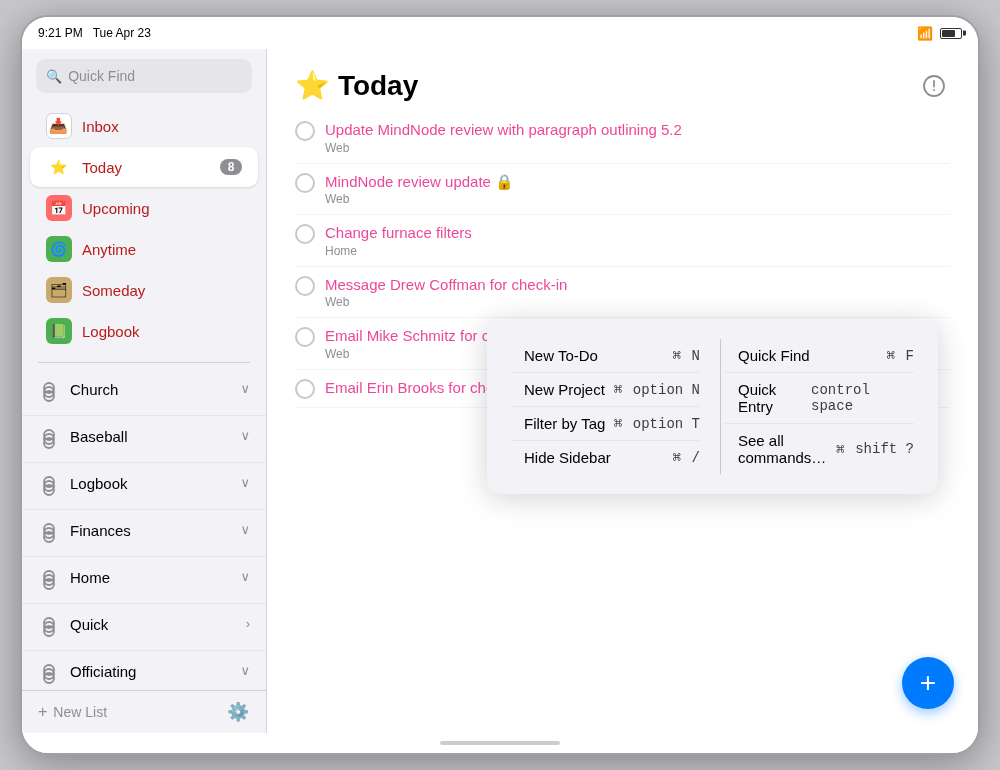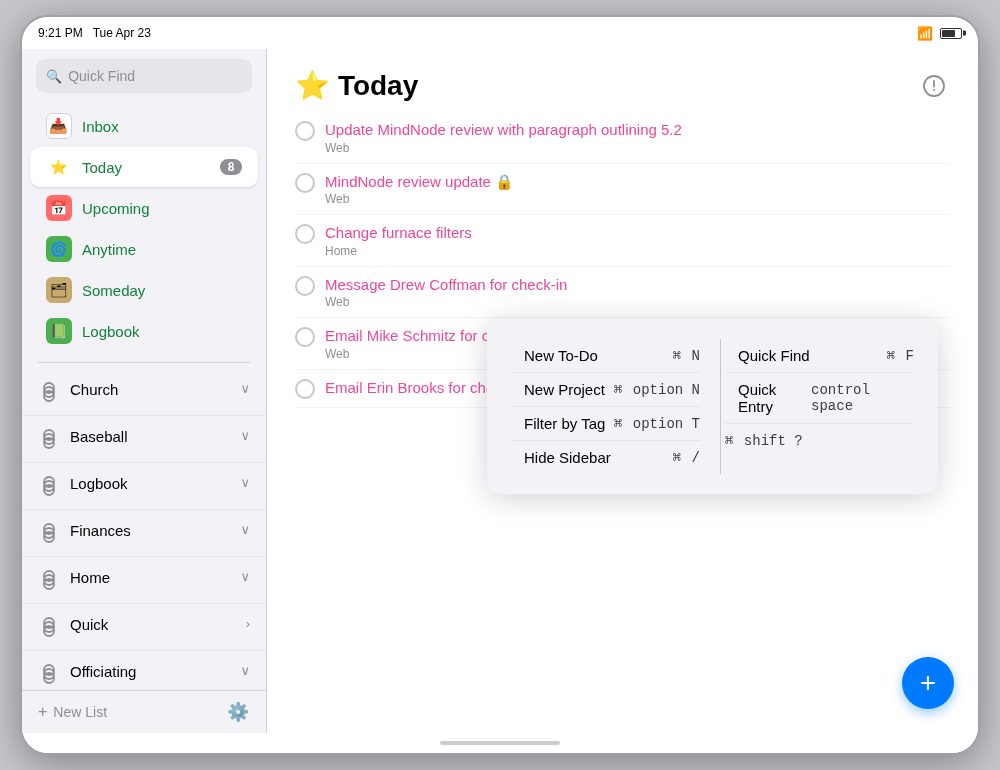--- a/index.html
+++ b/index.html
@@ -134,21 +134,21 @@
       display: flex;
       align-items: center;
       justify-content: center;
       font-size: 14px;
       flex-shrink: 0;
     }
 
     .nav-item .nav-label {
       font-size: 15px;
       font-weight: 500;
-      color: #15803d;
+      color: #b91c1c;
       flex: 1;
     }
 
     .nav-item .nav-badge {
       background: #8e8e93;
       color: #fff;
       font-size: 12px;
       font-weight: 600;
       border-radius: 10px;
       padding: 1px 7px;
@@ -667,20 +667,21 @@
                 <span>⌘</span>&nbsp;F
               </span>
             </div>
 
             <div class="shortcut-row">
               <span class="shortcut-name">Quick Entry</span>
               <span class="shortcut-keys">control space</span>
             </div>
 
             <div class="shortcut-row">
+              <span class="shortcut-name">See all commands…</span>
               <span class="shortcut-keys">
                 <span>⌘</span>&nbsp;shift&nbsp;?
               </span>
             </div>
 
           </div>
 
         </div>
       </div>
 

